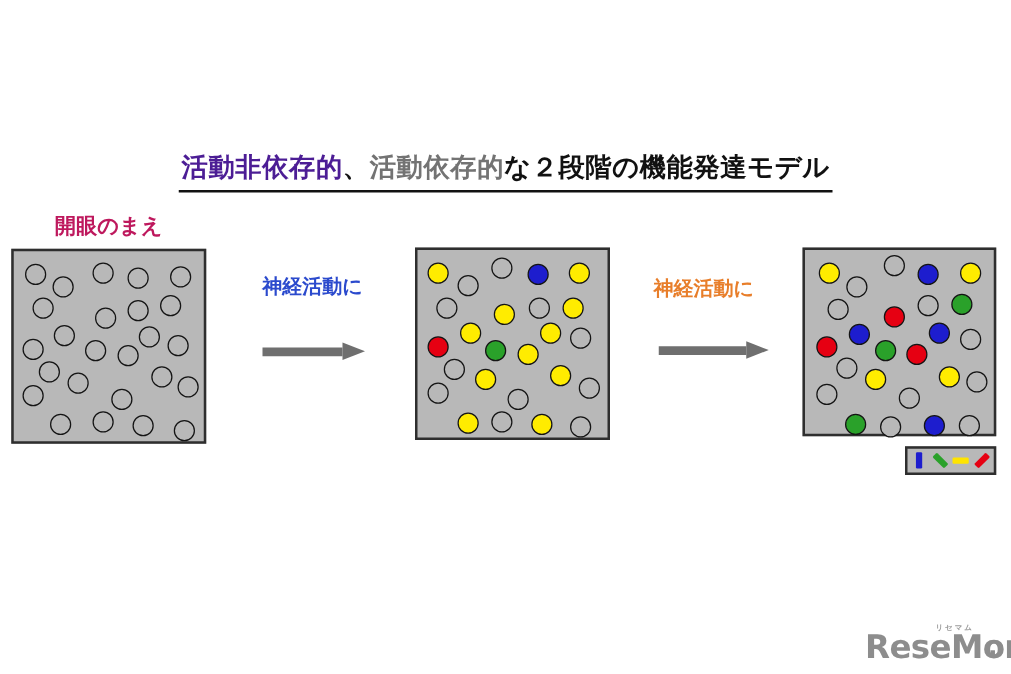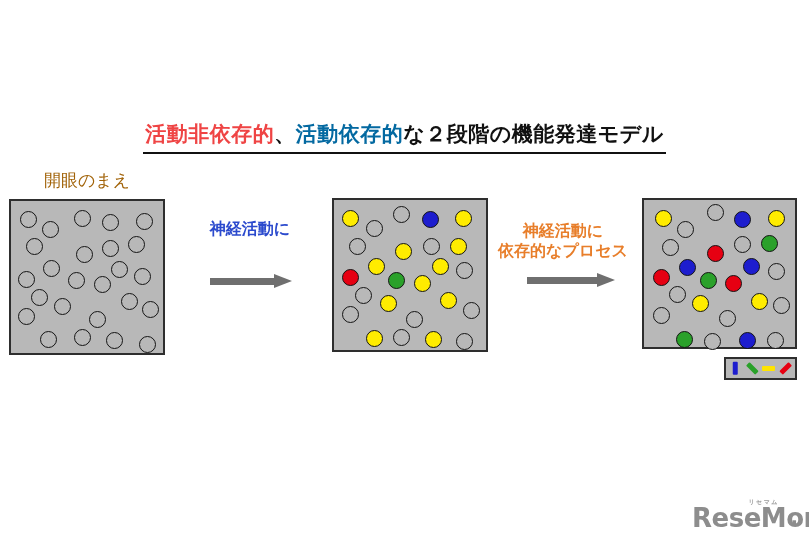--- a/index.html
+++ b/index.html
@@ -4,21 +4,21 @@
 <style>
   * { margin: 0; padding: 0; box-sizing: border-box; }
   html, body { width: 809px; height: 539px; background: #ffffff; overflow: hidden; }
   body { font-family: "DejaVu Sans", "Liberation Sans", sans-serif; }
   .page { position: relative; width: 809px; height: 539px; background: #fff; }
 
   .title { position: absolute; top: 120px; left: 0; width: 809px; text-align: center; }
   .title .underline { display: inline-block; border-bottom: 2px solid #111; padding: 0 2px 4px 2px;
                       font-size: 21px; font-weight: bold; color: #111; letter-spacing: 0.5px; }
 
-  .panel-label { position: absolute; text-align: center; font-size: 17px; font-weight: normal; color: #a16207; }
+  .panel-label { position: absolute; text-align: center; font-size: 17px; font-weight: bold; color: #be185d; }
   .pl1 { left: 9px;  top: 169px; width: 156px; }
   .pl2 { left: 332px; top: 167px; width: 156px; }
   .pl3 { left: 642px; top: 171px; width: 155px; }
 
   .neuron-box { position: absolute; background: #b8b8b8; border: 2px solid #2e2e2e; }
   .box1 { left: 9px;   top: 199px; width: 156px; height: 156px; }
   .box2 { left: 332px; top: 198px; width: 156px; height: 154px; }
   .box3 { left: 642px; top: 198px; width: 155px; height: 151px; }
 
   .circle { position: absolute; width: 17px; height: 17px; border: 1.5px solid #141414; border-radius: 50%; }
@@ -45,21 +45,21 @@
   .logo-text { position: absolute; left: 0; top: 6px; font-size: 26px; font-weight: 800;
                letter-spacing: -0.5px; }
   .logo-dot { position: absolute; right: 2px; bottom: 6px; font-size: 20px; font-weight: 800; }
 </style>
 </head>
 <body>
 
 <div class="page">
 
   <div class="title">
-    <span class="underline"><span style="color: #ef4444;">活動非依存的</span><span>、</span><span style="color: #0369a1;">活動依存的</span><span>な２段階の機能発達モデル</span></span>
+    <span class="underline"><span style="color: #4c1d95;">活動非依存的</span><span>、</span><span style="color: #737373;">活動依存的</span><span>な２段階の機能発達モデル</span></span>
   </div>
 
   <div class="panel-label pl1">開眼のまえ</div>
 
   <div class="neuron-box box1">
       <div class="circle" style="left: 8.5px; top: 9.5px; background: rgb(184, 184, 184);"></div>
       <div class="circle" style="left: 30.5px; top: 19.5px; background: rgb(184, 184, 184);"></div>
       <div class="circle" style="left: 62.5px; top: 8.5px; background: rgb(184, 184, 184);"></div>
       <div class="circle" style="left: 90.5px; top: 12.5px; background: rgb(184, 184, 184);"></div>
       <div class="circle" style="left: 124.5px; top: 11.5px; background: rgb(184, 184, 184);"></div>
@@ -142,21 +142,20 @@
   <div class="arrow-label al1" style="color: rgb(43, 74, 205);">
     <div>神経活動に</div>
   </div>
   <div class="arrow ar1">
     <div class="shaft" style="width: 64px; background: rgb(111, 111, 111);"></div>
     <div class="head" style="border-left:18px solid #6f6f6f;"></div>
   </div>
 
   <div class="arrow-label al2" style="color: rgb(232, 126, 42);">
     <div>神経活動に</div>
-    <div>依存的なプロセス</div>
   </div>
   <div class="arrow ar2">
     <div class="shaft" style="width: 70px; background: rgb(111, 111, 111);"></div>
     <div class="head" style="border-left:18px solid #6f6f6f;"></div>
   </div>
 
   <div class="legend">
       <div class="bar" style="background: rgb(29, 29, 206); transform: rotate(90deg);"></div>
       <div class="bar" style="background: rgb(42, 161, 42); transform: rotate(45deg);"></div>
       <div class="bar" style="background: rgb(255, 228, 0); transform: rotate(0deg);"></div>

